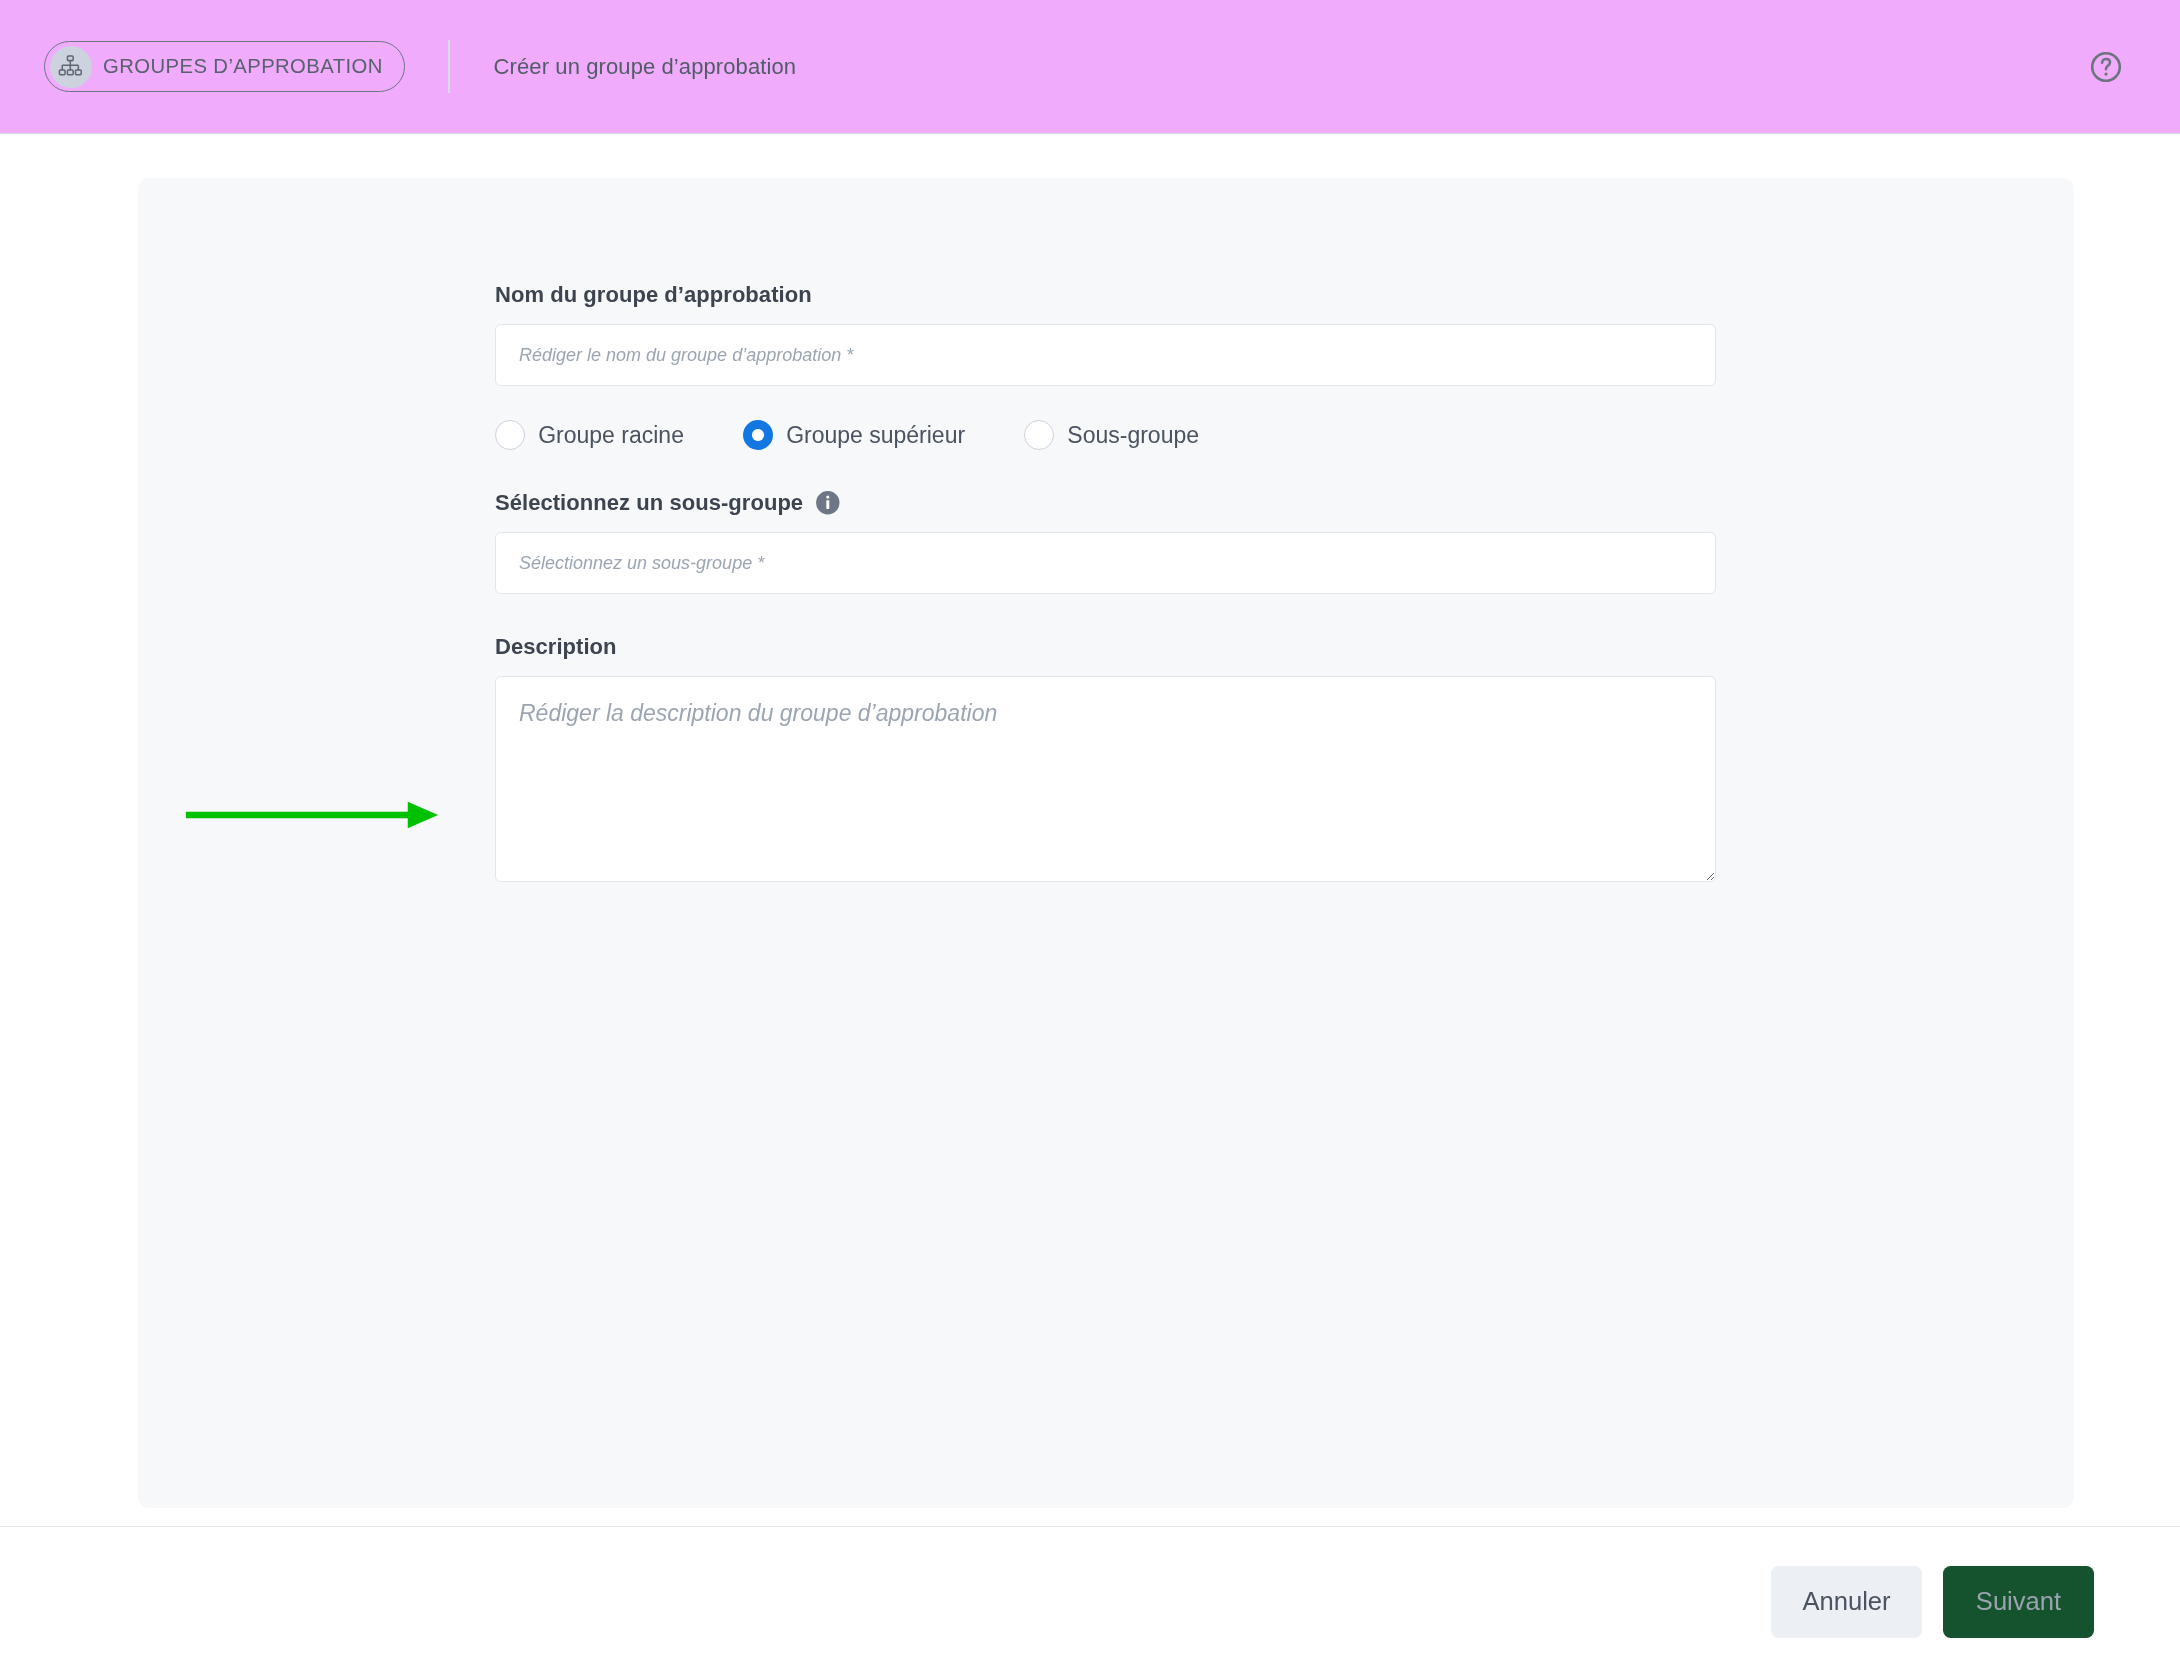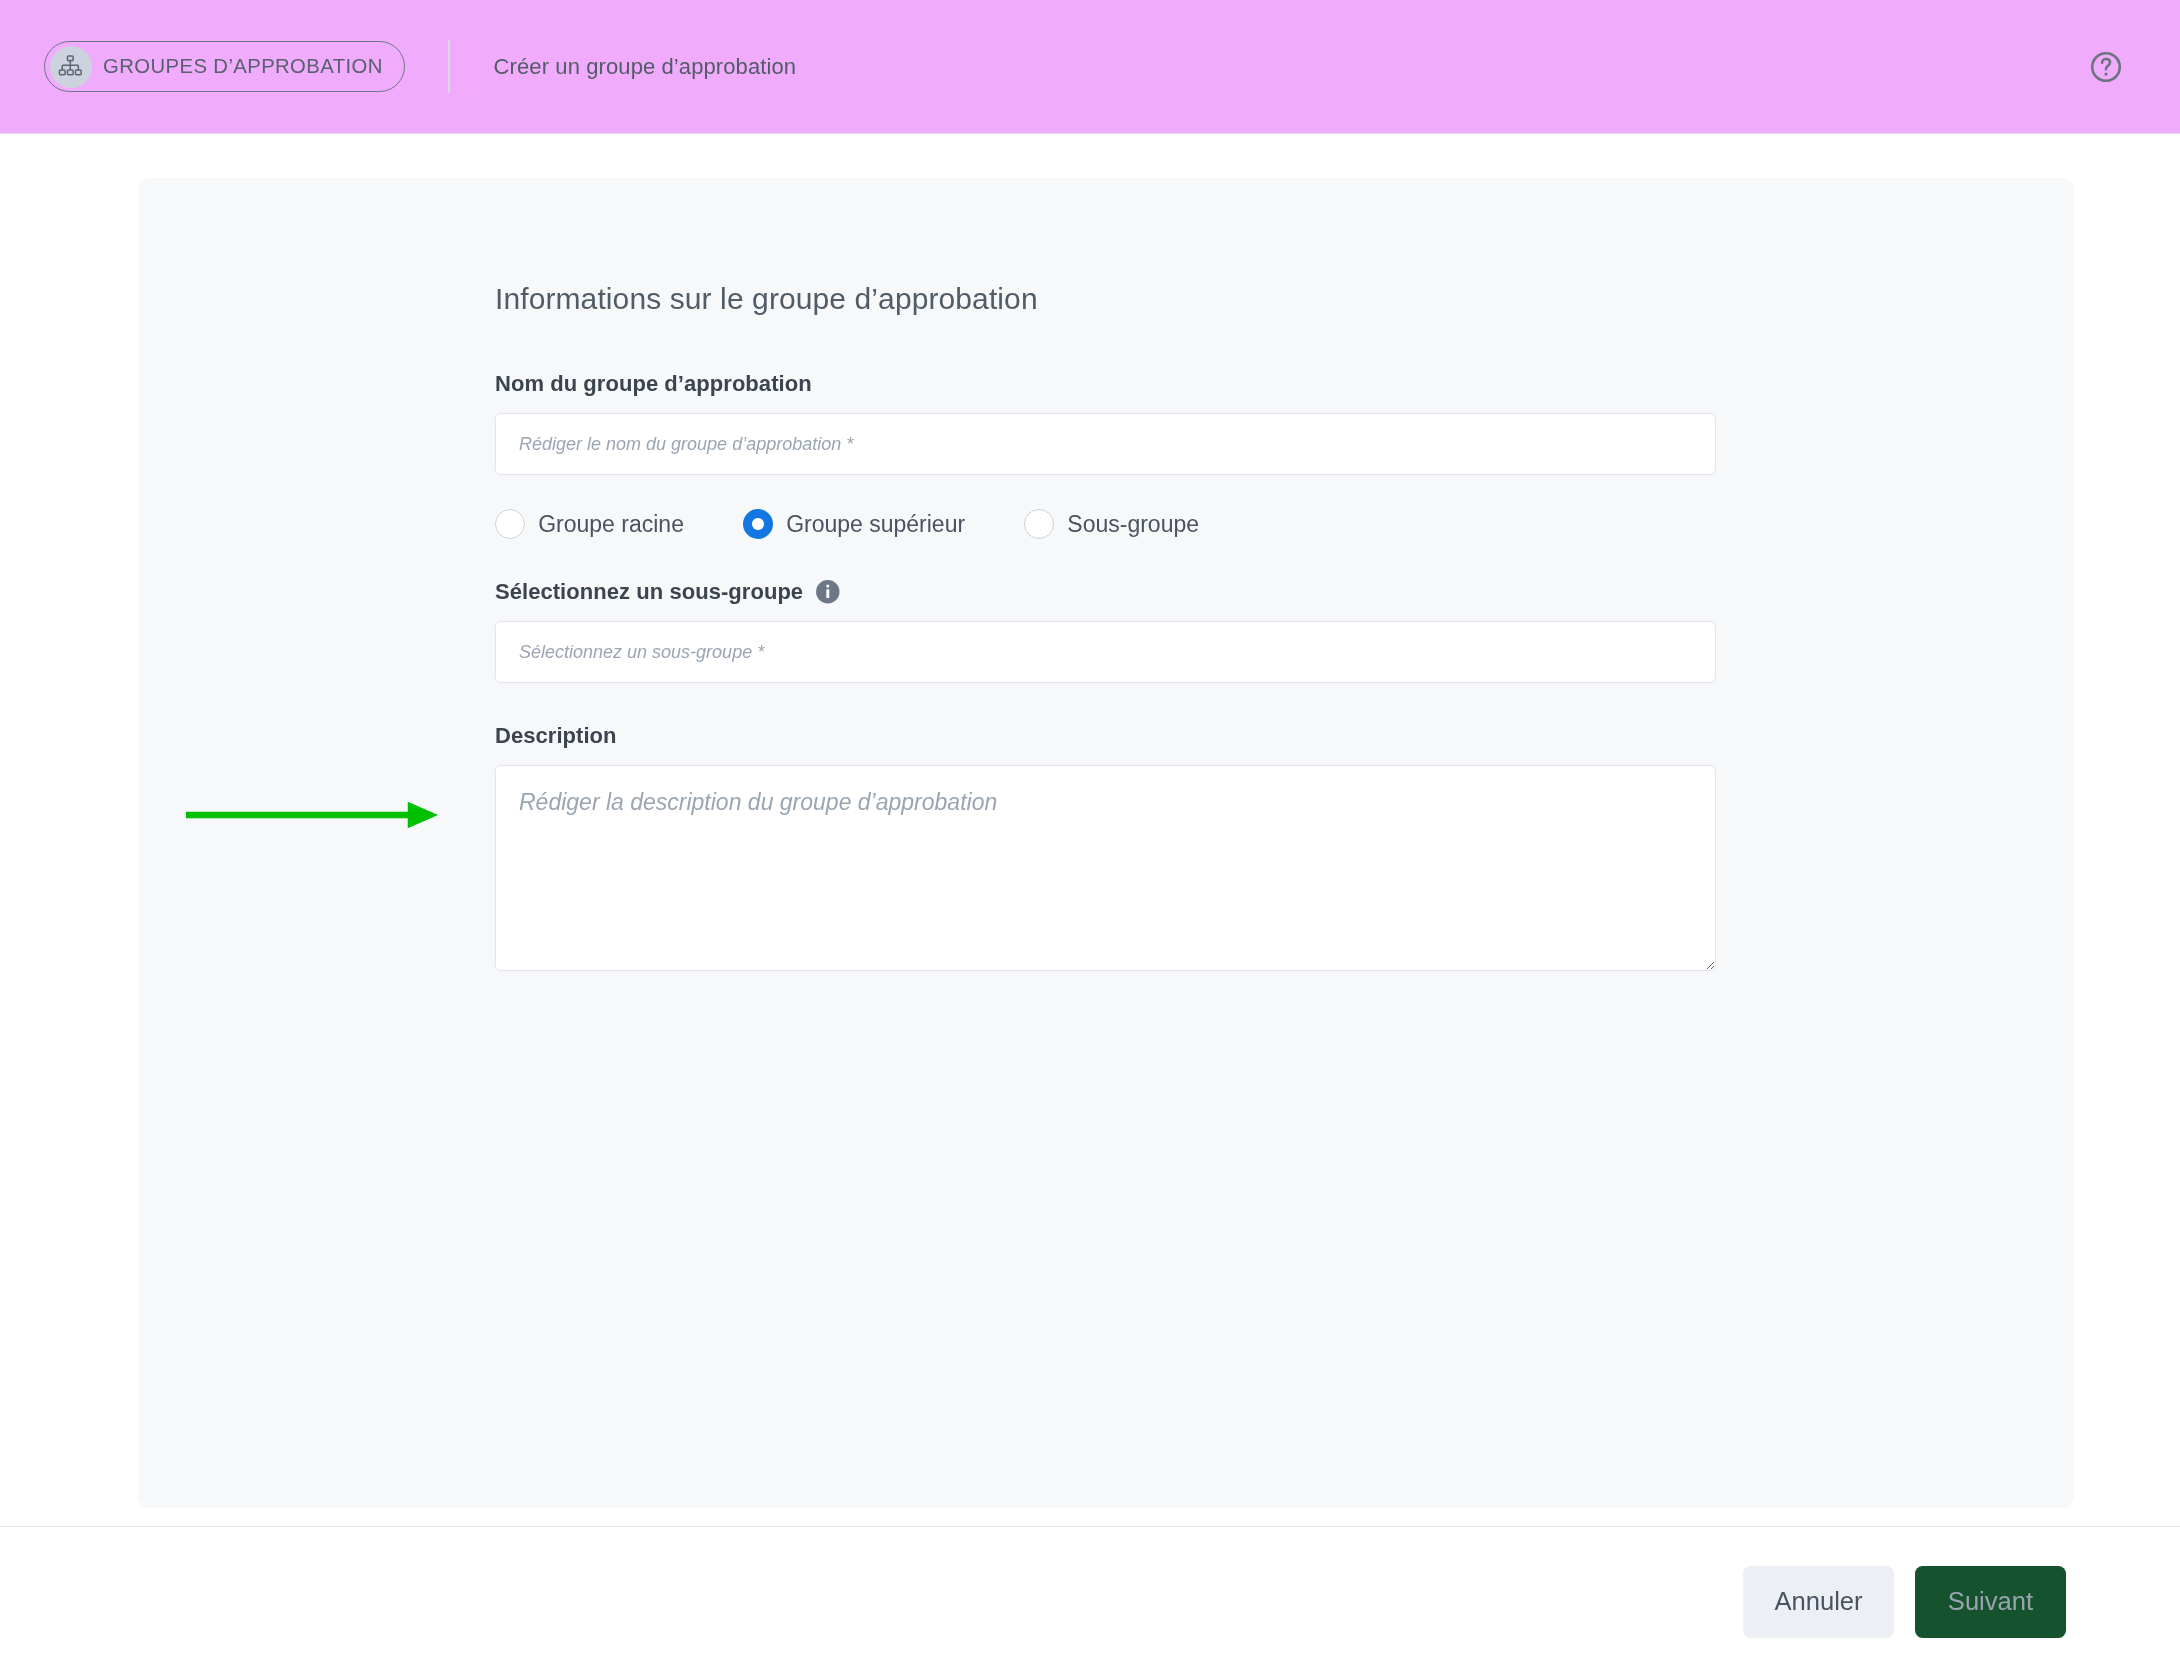--- a/index.html
+++ b/index.html
@@ -234,21 +234,21 @@
     left: 0;
     top: 1526px;
     width: 2180px;
     height: 150px;
     background: #ffffff;
     border-top: 1.9px solid #e2e5ea;
     box-sizing: border-box;
     display: flex;
     align-items: center;
     justify-content: flex-end;
-    padding-right: 114px;
+    padding-right: 86px;
   }
   .footer-btn {
     height: 72px;
     min-width: 151px;
     border: none;
     border-radius: 7.6px;
     font-family: "Liberation Sans", sans-serif;
     font-size: 25.6px;
     padding: 0 28px;
     cursor: pointer;
@@ -294,21 +294,20 @@
     </svg>
   </div>
 </div>
 
 <div id="content-area">
 
   <div id="form-card">
 
     <div id="form-inner">
 
-      <div id="section-title">Informations sur le groupe d’approbation</div>
 
       <div class="field-block">
         <div class="field-label">Nom du groupe d’approbation</div>
         <input class="text-input" type="text" placeholder="Rédiger le nom du groupe d’approbation *" style="">
       </div>
 
       <div class="field-block">
         <div id="radio-row">
 
           <div class="radio-option">

